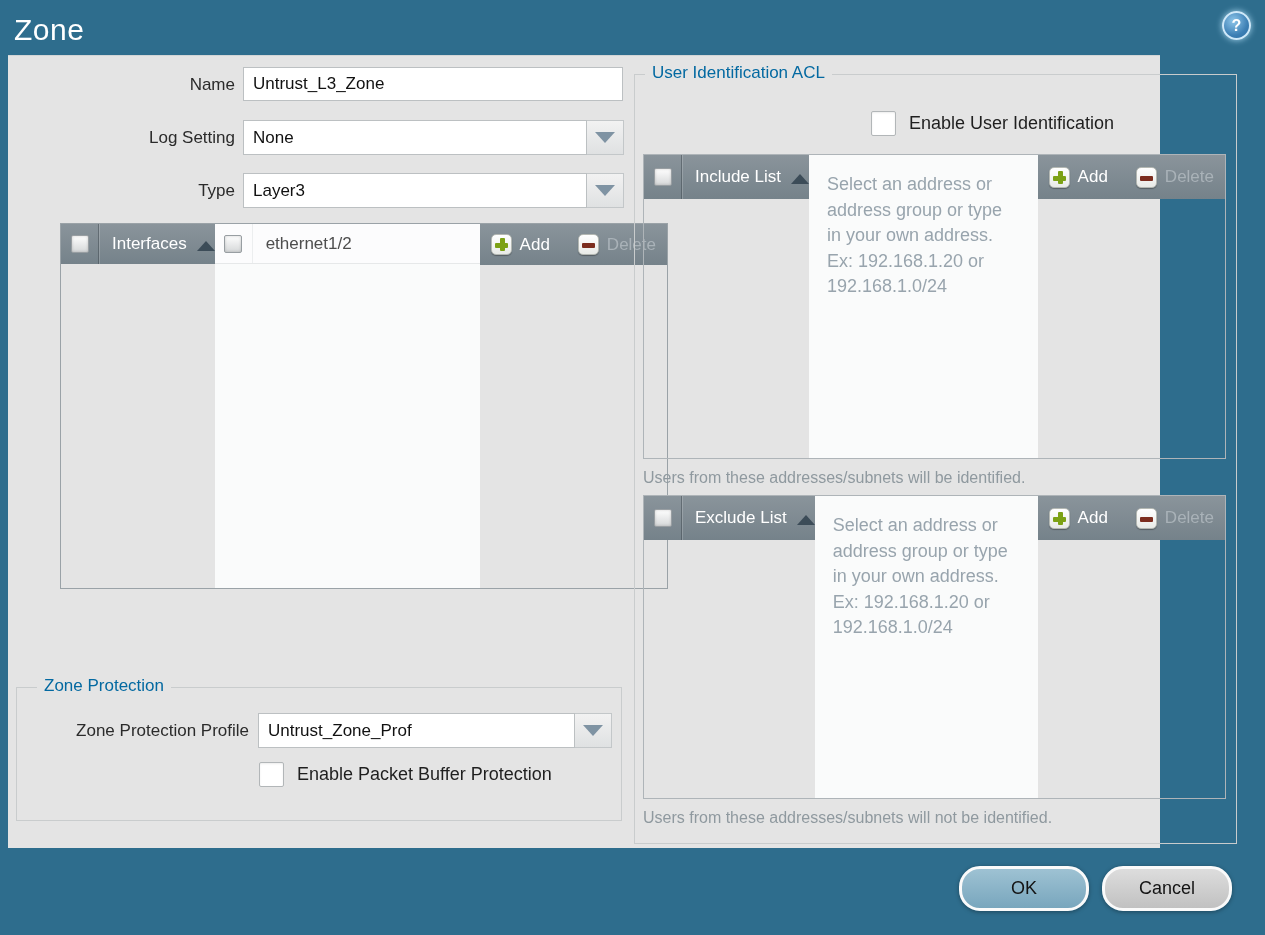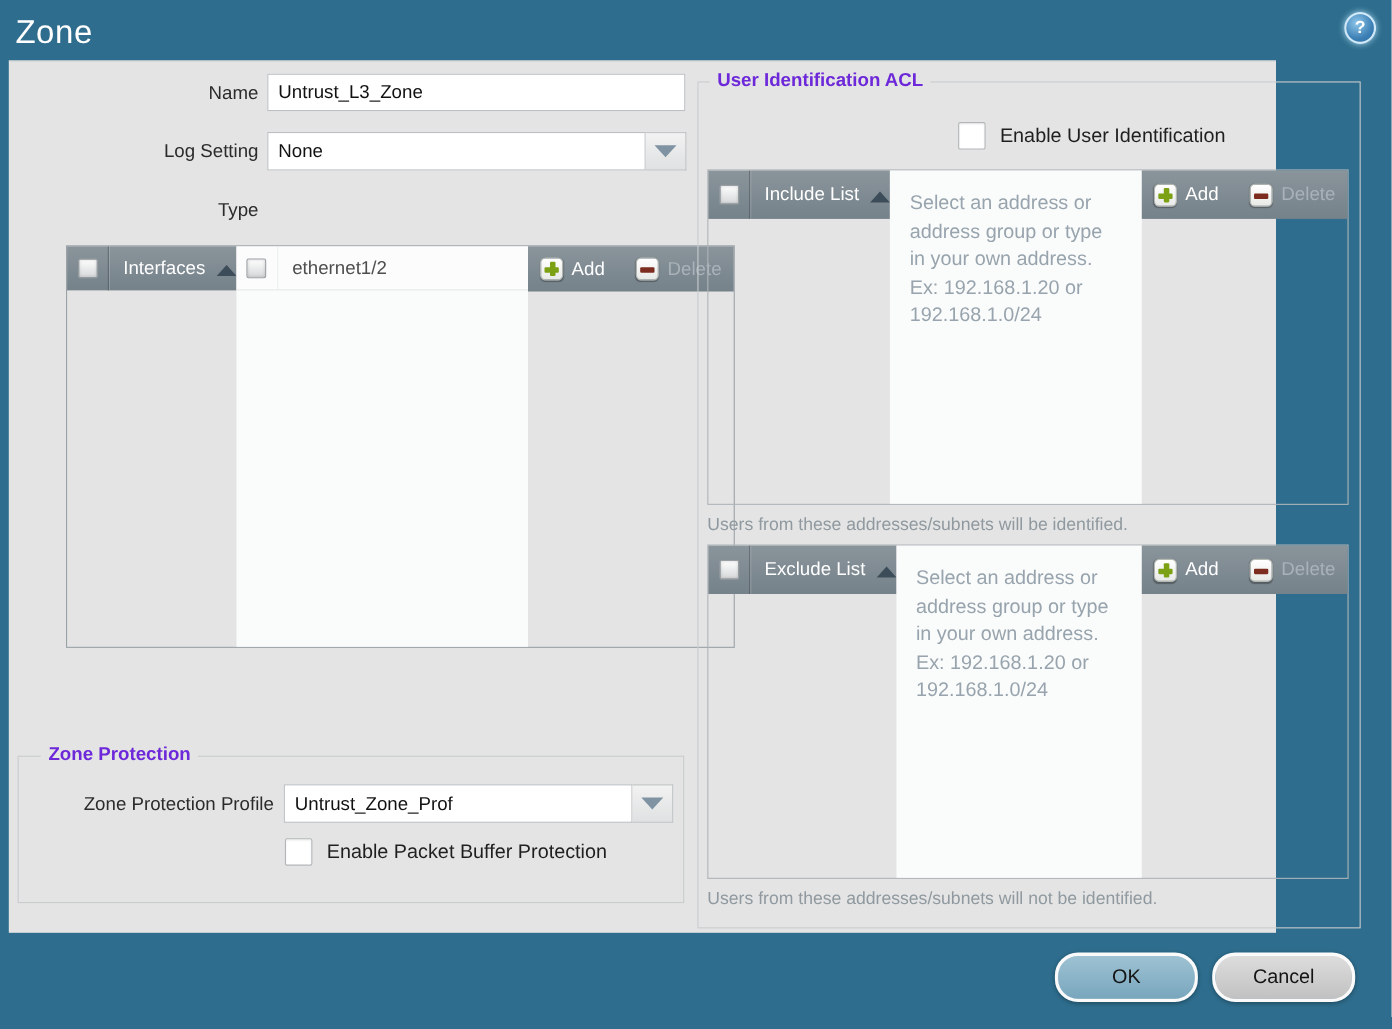--- a/index.html
+++ b/index.html
@@ -117,21 +117,21 @@
   .ph {
     padding: 17px 18px; font-size: 18px; line-height: 1.42;
     color: #98a4ad; max-width: 545px;
   }
 
   
   .fbox { position: absolute; border: 1px solid #c9cccd; }
   .flegend {
     position: absolute; top: -12px; left: 20px;
     background: #e4e4e4; padding: 0 7px;
-    font-size: 17px; font-weight: bold; color: #6d28d9;
+    font-size: 17px; font-weight: normal; color: #0369a1;
   }
 
   .bigcb {
     width: 25px; height: 25px; flex: 0 0 auto;
     background: #fff; border: 1px solid #b2b6b8; border-radius: 2px;
     box-shadow: inset 0 1px 2px rgba(0,0,0,.08); cursor: pointer;
   }
   .cbrow { position: absolute; display: flex; align-items: center; gap: 13px; font-size: 18px; color: #1f1f1f; }
 
   .helper { position: absolute; font-size: 16px; color: #8f999f; }
@@ -160,20 +160,26 @@
 
   <div class="flabel" style="top:64px;">Log Setting</div>
   <div class="combo" style="top:64px;">
     <input type="text" value="None" style="">
     <div class="arrow-btn">
       <div class="tri-down"></div>
     </div>
   </div>
 
   <div class="flabel" style="top:117px;">Type</div>
+  <div class="combo" style="top:117px;">
+    <input type="text" value="Layer3" style="">
+    <div class="arrow-btn">
+      <div class="tri-down"></div>
+    </div>
+  </div>
 
   <div class="dtable" style="left:8px; top:167px; width:608px; height:366px;margin-left:44px;">
     <div class="thead" style="height:40px;">
       <div class="checkcell">
         <div class="cb"></div>
       </div>
       <div class="hlabel">Interfaces</div>
       <div class="sort-up"></div>
     </div>
     <div class="tbody">

